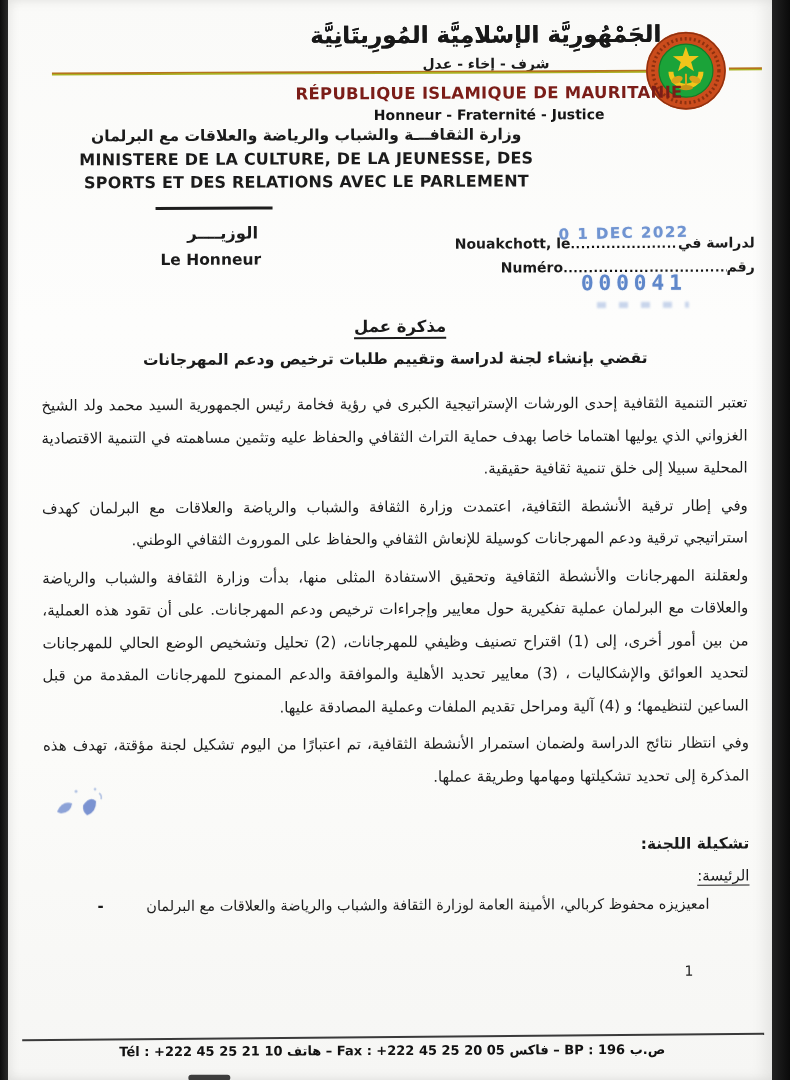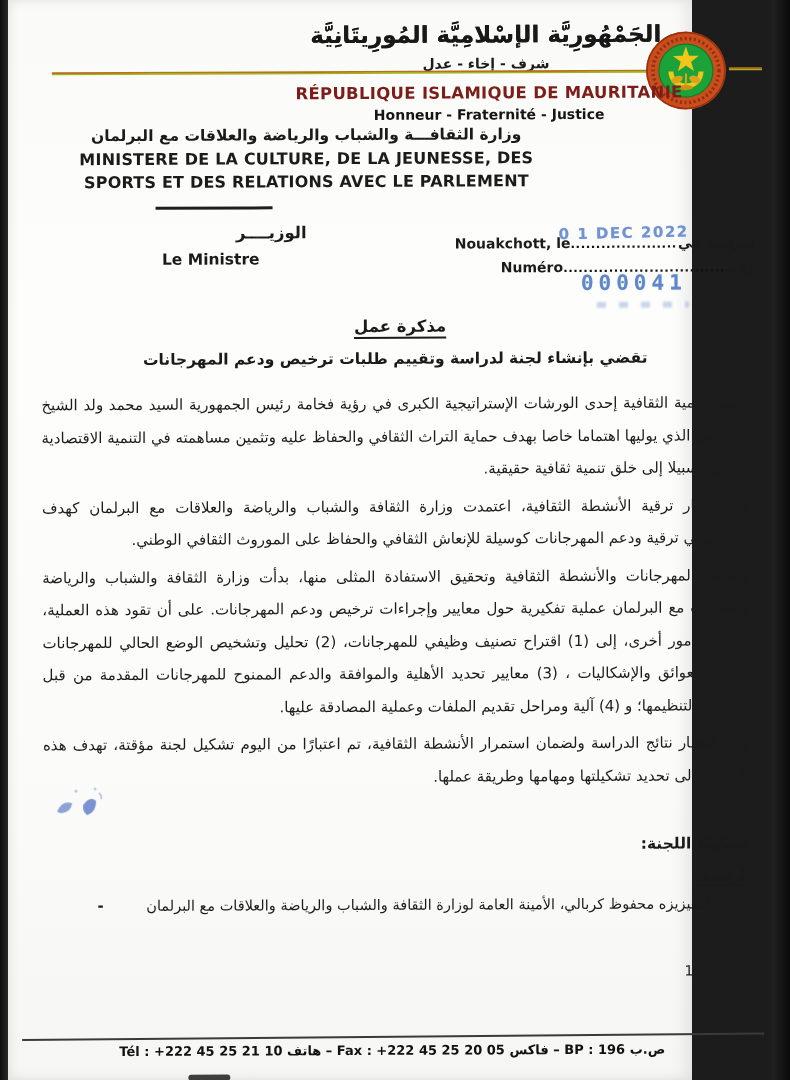--- a/index.html
+++ b/index.html
@@ -5,21 +5,21 @@
   html,body{margin:0;padding:0;}
   body{
     width:790px;height:1080px;position:relative;overflow:hidden;
     background:#1c1c1c;
     font-family:"DejaVu Sans",sans-serif;
   }
   .scan-edge{position:absolute;top:0;height:1080px;z-index:5;}
   .edge-left{left:0;width:8px;background:linear-gradient(90deg,#0c0c0c,#2a2a2a);}
   .edge-right{left:772px;width:18px;background:linear-gradient(90deg,#222,#0a0a0a);}
   .page{
-    position:absolute;left:8px;top:0;width:684px;height:1080px;
+    position:absolute;left:8px;top:0;width:764px;height:1080px;
     background:linear-gradient(180deg,#fafaf8,#fdfdfc 30%,#fbfbf9 70%,#f6f6f4);
     box-shadow:inset -8px 0 14px rgba(0,0,0,.07), inset 5px 0 9px rgba(0,0,0,.05);
   }
   .sheet{position:absolute;inset:0;transform:rotate(-0.25deg);color:#1b1b1b;}
   .abs{position:absolute;}
   .ctr{text-align:center;}
   .ar{direction:rtl;}
 
   .calligraphy{top:22px;left:130px;width:700px;font-size:23px;font-weight:bold;letter-spacing:-.5px;color:#181818;text-shadow:0 0 .6px #222;}
   .motto-ar{top:56px;left:130px;width:700px;font-size:14px;font-weight:bold;}
@@ -27,21 +27,21 @@
   .gold-left{top:71px;left:46px;width:596px;}
   .gold-right{top:69px;left:723px;width:33px;}
   .republic-fr{top:84px;left:150px;width:666px;font-size:16.5px;font-weight:bold;color:#7b1d18;letter-spacing:.3px;}
   .motto-fr{top:107px;left:150px;width:666px;font-size:14px;font-weight:bold;color:#151515;}
 
   .ministry-ar{top:126px;left:28px;width:544px;font-size:15.5px;font-weight:bold;}
   .ministry-fr1{top:149px;left:28px;width:544px;font-size:16px;font-weight:bold;letter-spacing:.2px;}
   .ministry-fr2{top:172px;left:28px;width:544px;font-size:16px;font-weight:bold;letter-spacing:.2px;}
   .ministry-rule{top:206px;left:149px;width:117px;height:2.5px;background:#1e1e1e;}
 
-  .minister-ar{top:223px;left:108px;width:192px;font-size:16.5px;font-weight:bold;text-align:right;}
+  .minister-ar{top:223px;left:120px;width:192px;font-size:16.5px;font-weight:bold;}
   .minister-fr{top:250px;left:108px;width:192px;font-size:15.5px;font-weight:bold;}
 
   .ref-row{display:flex;align-items:baseline;font-weight:bold;}
   .ref-row .lbl-fr{font-size:14px;white-space:nowrap;}
   .ref-row .dots{flex:1;overflow:hidden;font-size:12px;letter-spacing:.5px;white-space:nowrap;color:#111;}
   .ref-row .lbl-ar{font-size:14px;white-space:nowrap;direction:rtl;}
   .row-date{top:236px;left:448px;width:300px;}
   .row-num{top:260px;left:494px;width:254px;}
 
   .stamp-date{top:225px;left:552px;width:140px;color:#5d86cc;font-size:15px;font-weight:bold;
@@ -108,21 +108,21 @@
 
     <div class="abs republic-fr ctr">RÉPUBLIQUE ISLAMIQUE DE MAURITANIE</div>
     <div class="abs motto-fr ctr">Honneur - Fraternité - Justice</div>
 
     <div class="abs ministry-ar ctr ar">وزارة الثقافـــة والشباب والرياضة والعلاقات مع البرلمان</div>
     <div class="abs ministry-fr1 ctr">MINISTERE DE LA CULTURE, DE LA JEUNESSE, DES</div>
     <div class="abs ministry-fr2 ctr">SPORTS ET DES RELATIONS AVEC LE PARLEMENT</div>
     <div class="abs ministry-rule"></div>
 
     <div class="abs minister-ar ctr ar">الوزيــــر</div>
-    <div class="abs minister-fr ctr">Le Ministre</div>
+    <div class="abs minister-fr ctr">Le Honneur</div>
 
     <div class="abs ref-row row-date">
       <span class="lbl-fr">Nouakchott, le</span>
       <span class="dots">......................................</span>
       <span class="lbl-ar">لدراسة في</span>
     </div>
     <div class="abs stamp-date">0 1 DEC 2022</div>
 
     <div class="abs ref-row row-num">
       <span class="lbl-fr">Numéro</span>

